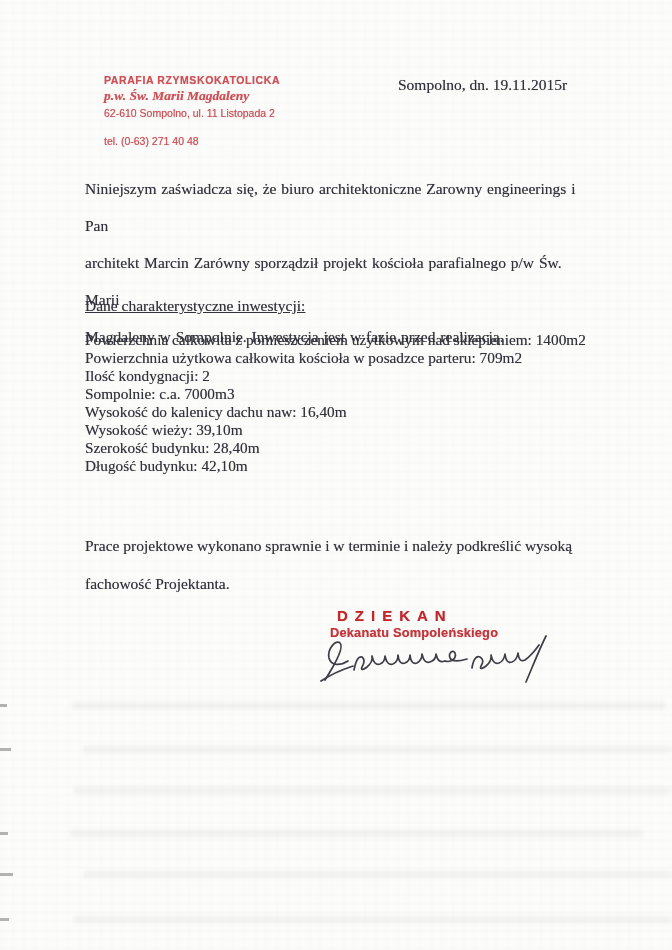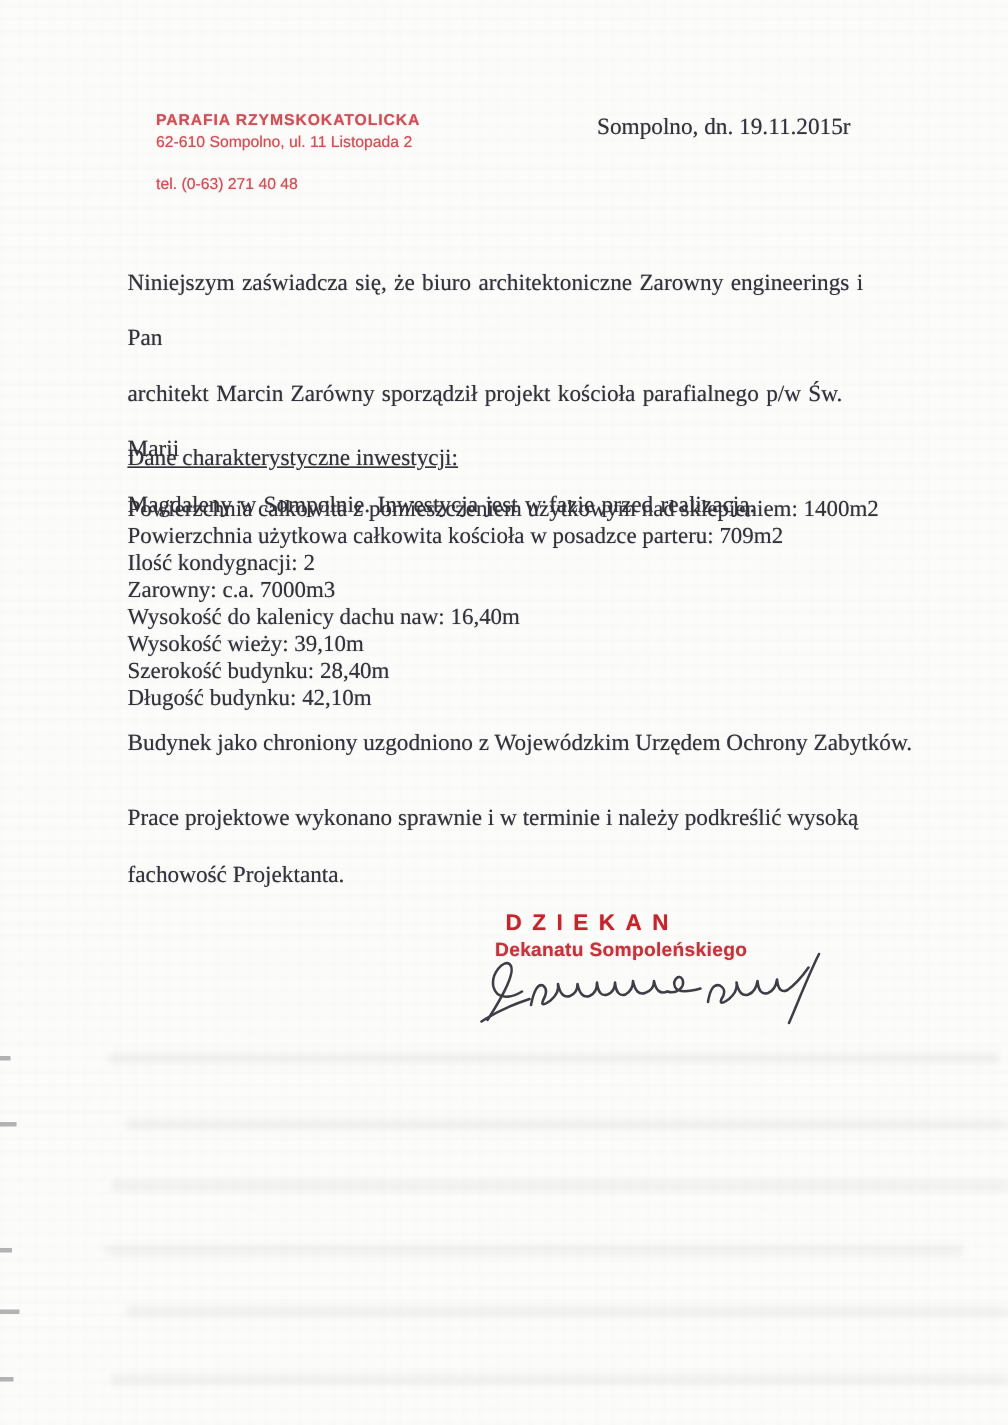--- a/index.html
+++ b/index.html
@@ -91,46 +91,46 @@
     filter:blur(0.5px);
   }
 </style>
 </head>
 <body>
 
 <div class="page">
 
   <div class="stamp">
     <div class="stamp-l1">PARAFIA RZYMSKOKATOLICKA</div>
+    <div class="stamp-l2">p.w. Św. Marii Magdaleny</div>
     <div class="stamp-l3">62-610 Sompolno, ul. 11 Listopada 2</div>
     <div class="stamp-l4">tel. (0-63) 271 40 48</div>
   </div>
 
   <div class="dateline soft">Sompolno, dn. 19.11.2015r</div>
 
   <div class="intro soft">
     <div>Niniejszym zaświadcza się, że biuro architektoniczne Zarowny engineerings i Pan</div>
     <div>architekt Marcin Zarówny sporządził projekt kościoła parafialnego p/w Św. Marii</div>
     <div>Magdaleny w Sompolnie. Inwestycja jest w fazie przed realizacją.</div>
   </div>
 
   <div class="heading soft">Dane charakterystyczne inwestycji:</div>
 
   <div class="specs soft">
     <div>Powierzchnia całkowita z pomieszczeniem użytkowym nad sklepieniem: 1400m2</div>
     <div>Powierzchnia użytkowa całkowita kościoła w posadzce parteru: 709m2</div>
     <div>Ilość kondygnacji: 2</div>
-    <div>Zarowny: c.a. 7000m3</div>
+    <div>Sompolnie: c.a. 7000m3</div>
     <div>Wysokość do kalenicy dachu naw: 16,40m</div>
     <div>Wysokość wieży: 39,10m</div>
     <div>Szerokość budynku: 28,40m</div>
     <div>Długość budynku: 42,10m</div>
   </div>
 
-  <div class="para-monument soft">Budynek jako chroniony uzgodniono z Wojewódzkim Urzędem Ochrony Zabytków.</div>
 
   <div class="para-quality soft">
     <div>Prace projektowe wykonano sprawnie i w terminie i należy podkreślić wysoką</div>
     <div>fachowość Projektanta.</div>
   </div>
 
   <div class="sig-block">
     <div class="sig-title">DZIEKAN</div>
     <div class="sig-subtitle">Dekanatu Sompoleńskiego</div>
   </div>

